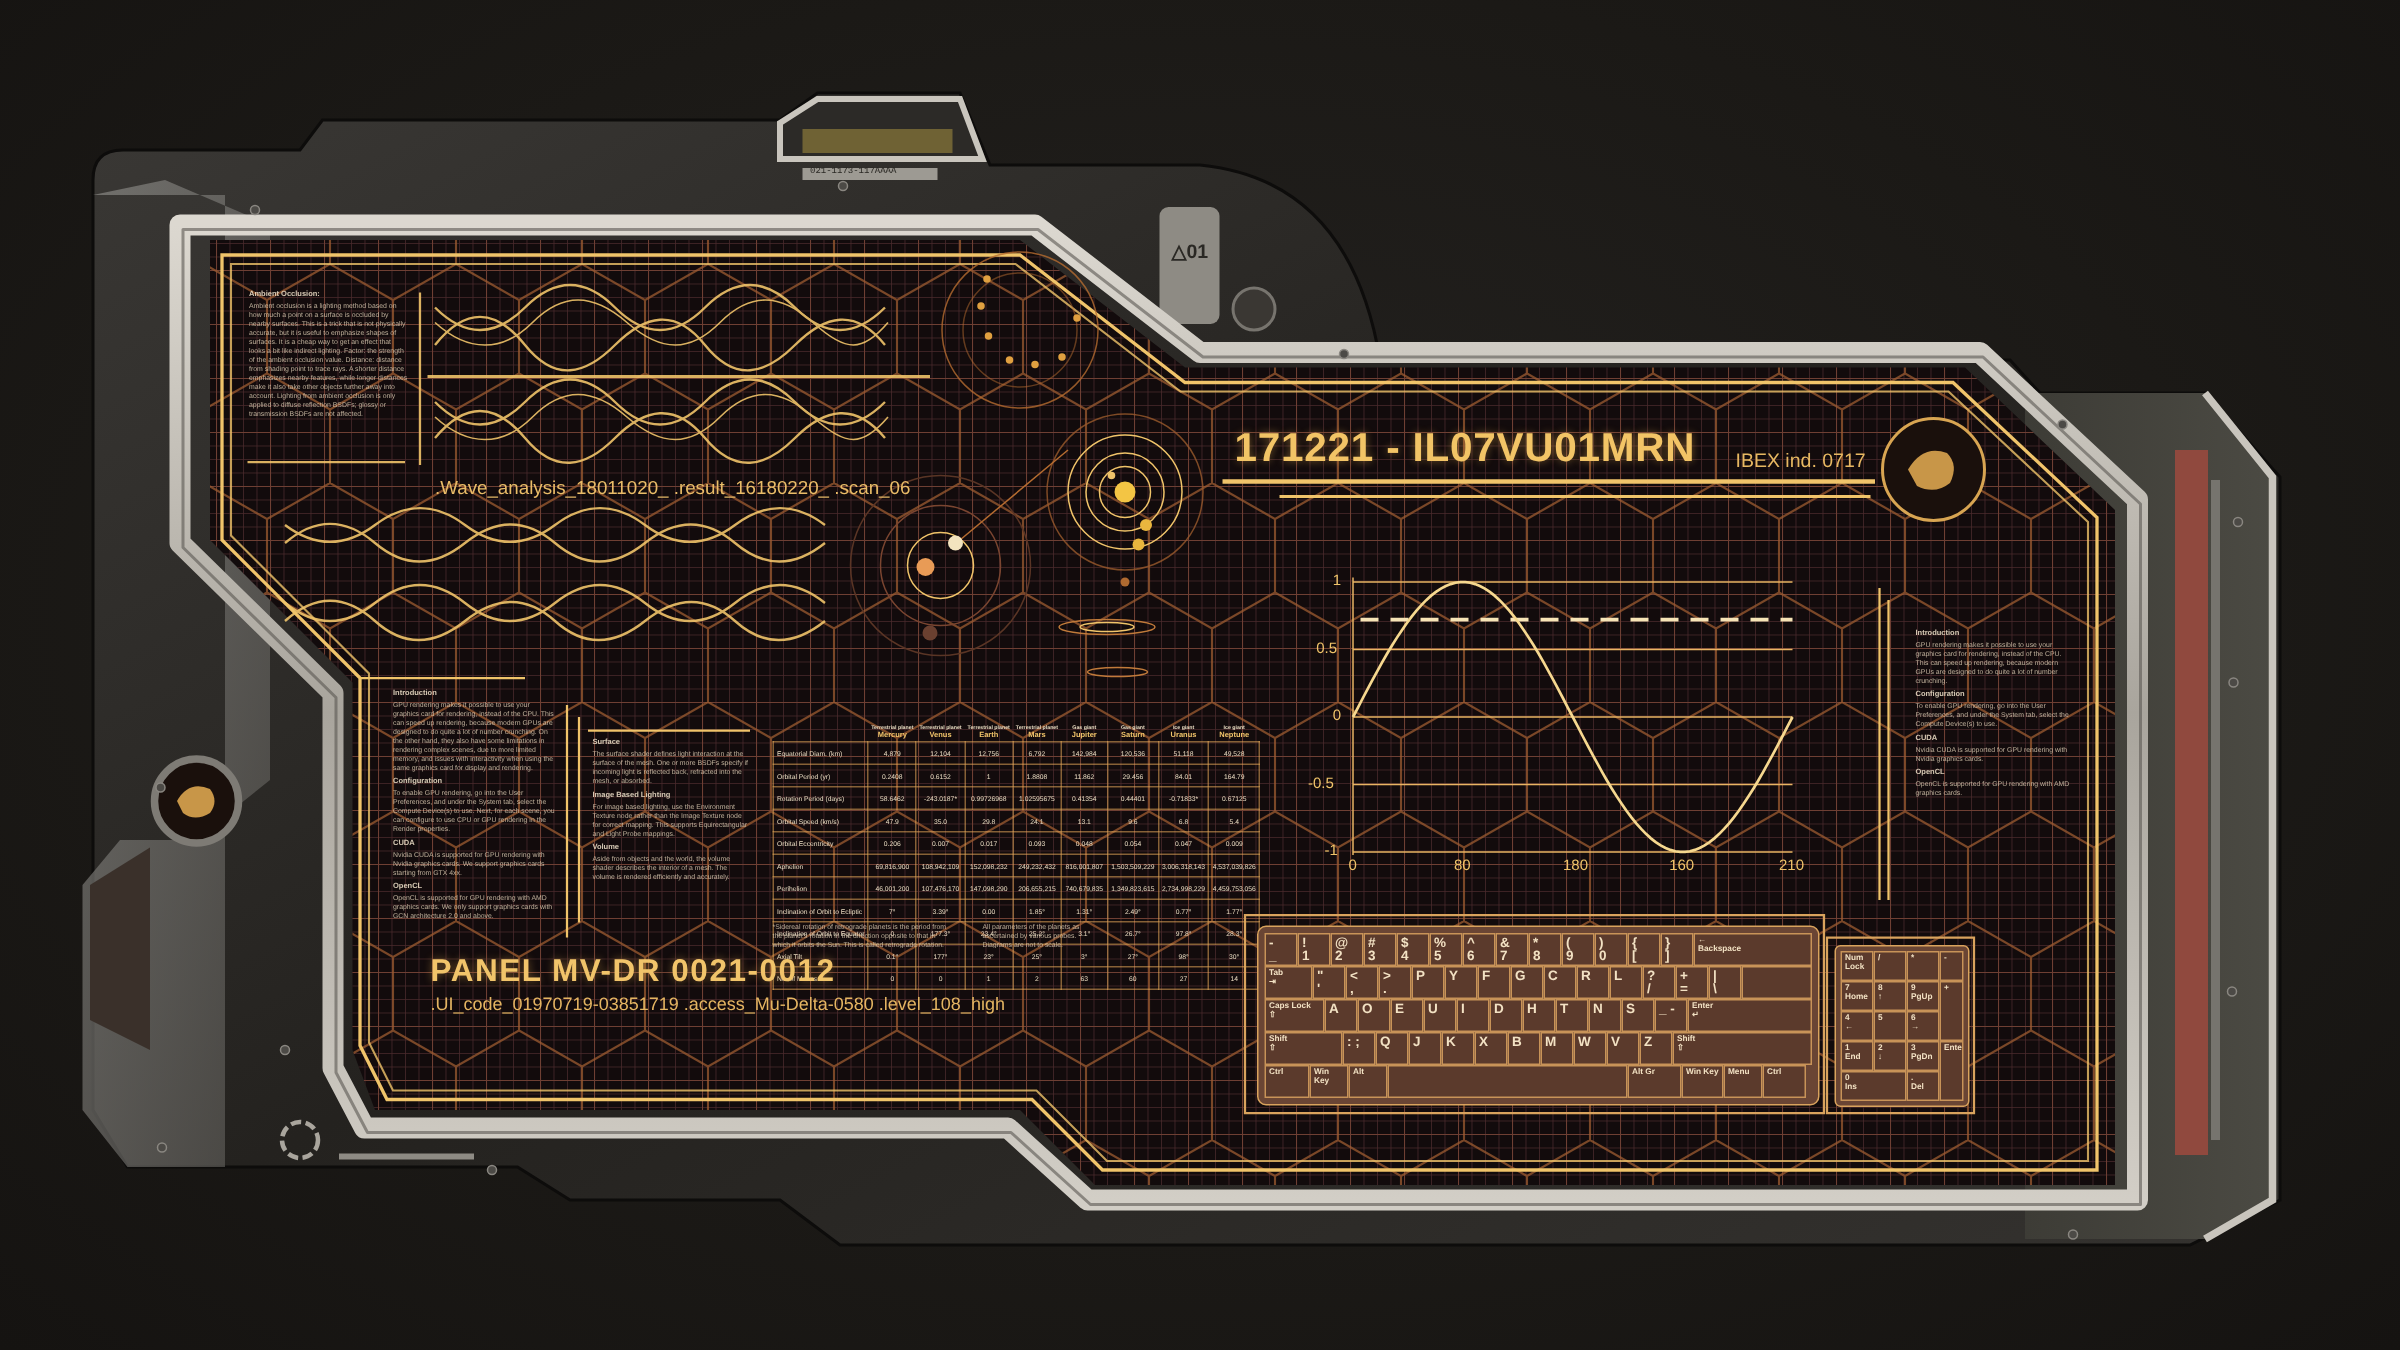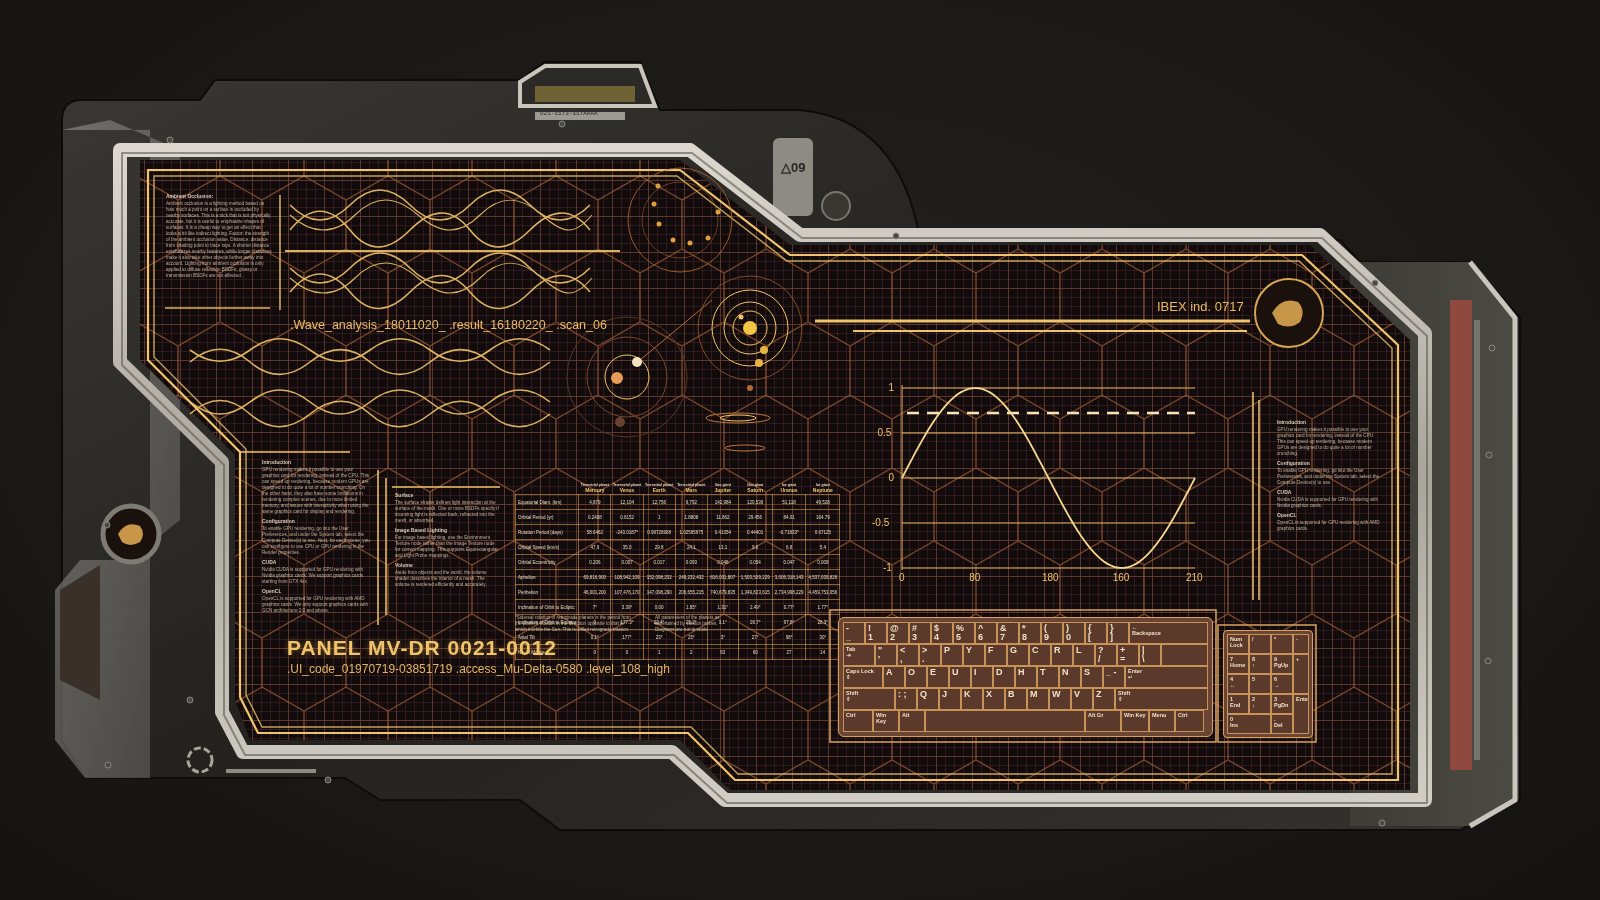--- a/index.html
+++ b/index.html
@@ -191,25 +191,26 @@
         <circle cx="1489" cy="455" r="3"></circle>
     <circle cx="1488" cy="661" r="3"></circle>
         <circle cx="1382" cy="823" r="3"></circle>
         <circle cx="107" cy="525" r="3"></circle>
     <circle cx="108" cy="765" r="3"></circle>
         <circle cx="190" cy="700" r="3"></circle>
         <circle cx="328" cy="780" r="3"></circle>
   </g>
 </svg>
 
+<div class="abs title-main">171221 - IL07VU01MRN</div>
 <div class="abs title-sub">IBEX ind. 0717</div>
 <div class="abs wave-cap">.Wave_analysis_18011020_ .result_16180220_ .scan_06</div>
 
 <div class="abs" style="left:540px;top:110px;font-family:'Liberation Mono',monospace;font-size:6px;color:#2a2824;">021-1173-117AAAA</div>
-<div class="abs" style="left:781px;top:160px;font-family:'Liberation Sans',sans-serif;font-weight:bold;font-size:13px;color:#2a2824;"><span>△</span><span>09</span></div>
+<div class="abs" style="left:781px;top:160px;font-family:'Liberation Sans',sans-serif;font-weight:bold;font-size:13px;color:#2a2824;"><span>△</span><span>01</span></div>
 
 <div class="txtblock" style="left:166px;top:190px;width:106px;">
   <b>Ambient Occlusion:</b>
   <span>Ambient occlusion is a lighting method based on how much a point on a surface is occluded by nearby surfaces. This is a trick that is not physically accurate, but it is useful to emphasize shapes of surfaces. It is a cheap way to get an effect that looks a bit like indirect lighting. Factor: the strength of the ambient occlusion value. Distance: distance from shading point to trace rays. A shorter distance emphasizes nearby features, while longer distances make it also take other objects further away into account. Lighting from ambient occlusion is only applied to diffuse reflection BSDFs; glossy or transmission BSDFs are not affected.</span>
 </div>
 
 <div class="txtblock" style="left:262px;top:456px;width:108px;">
   <b>Introduction</b>
   <span>GPU rendering makes it possible to use your graphics card for rendering, instead of the CPU. This can speed up rendering, because modern GPUs are designed to do quite a lot of number crunching. On the other hand, they also have some limitations in rendering complex scenes, due to more limited memory, and issues with interactivity when using the same graphics card for display and rendering.</span>
   <b>Configuration</b>

